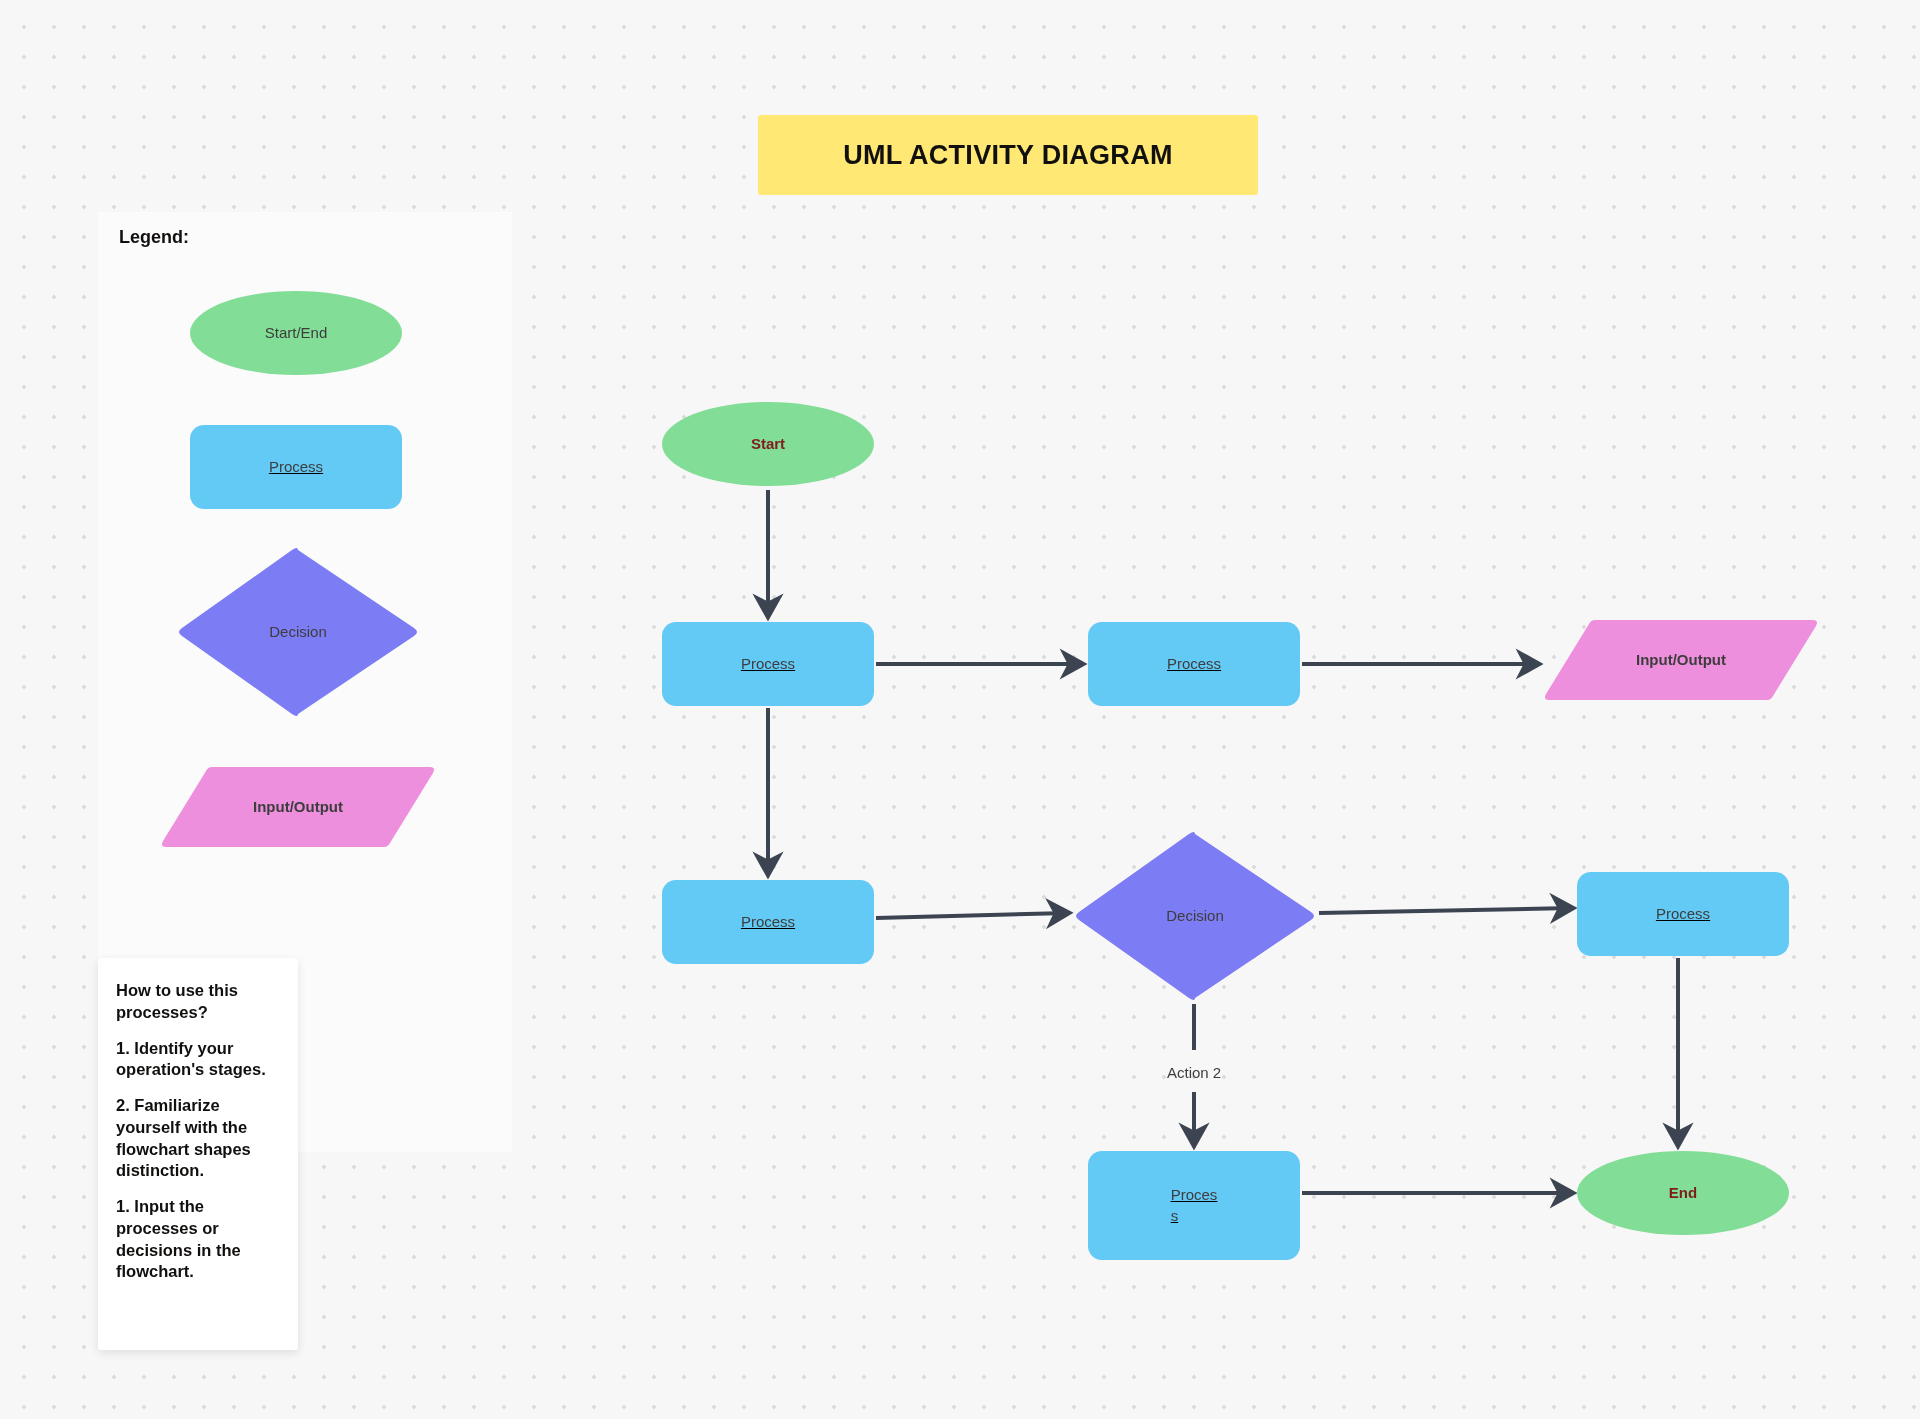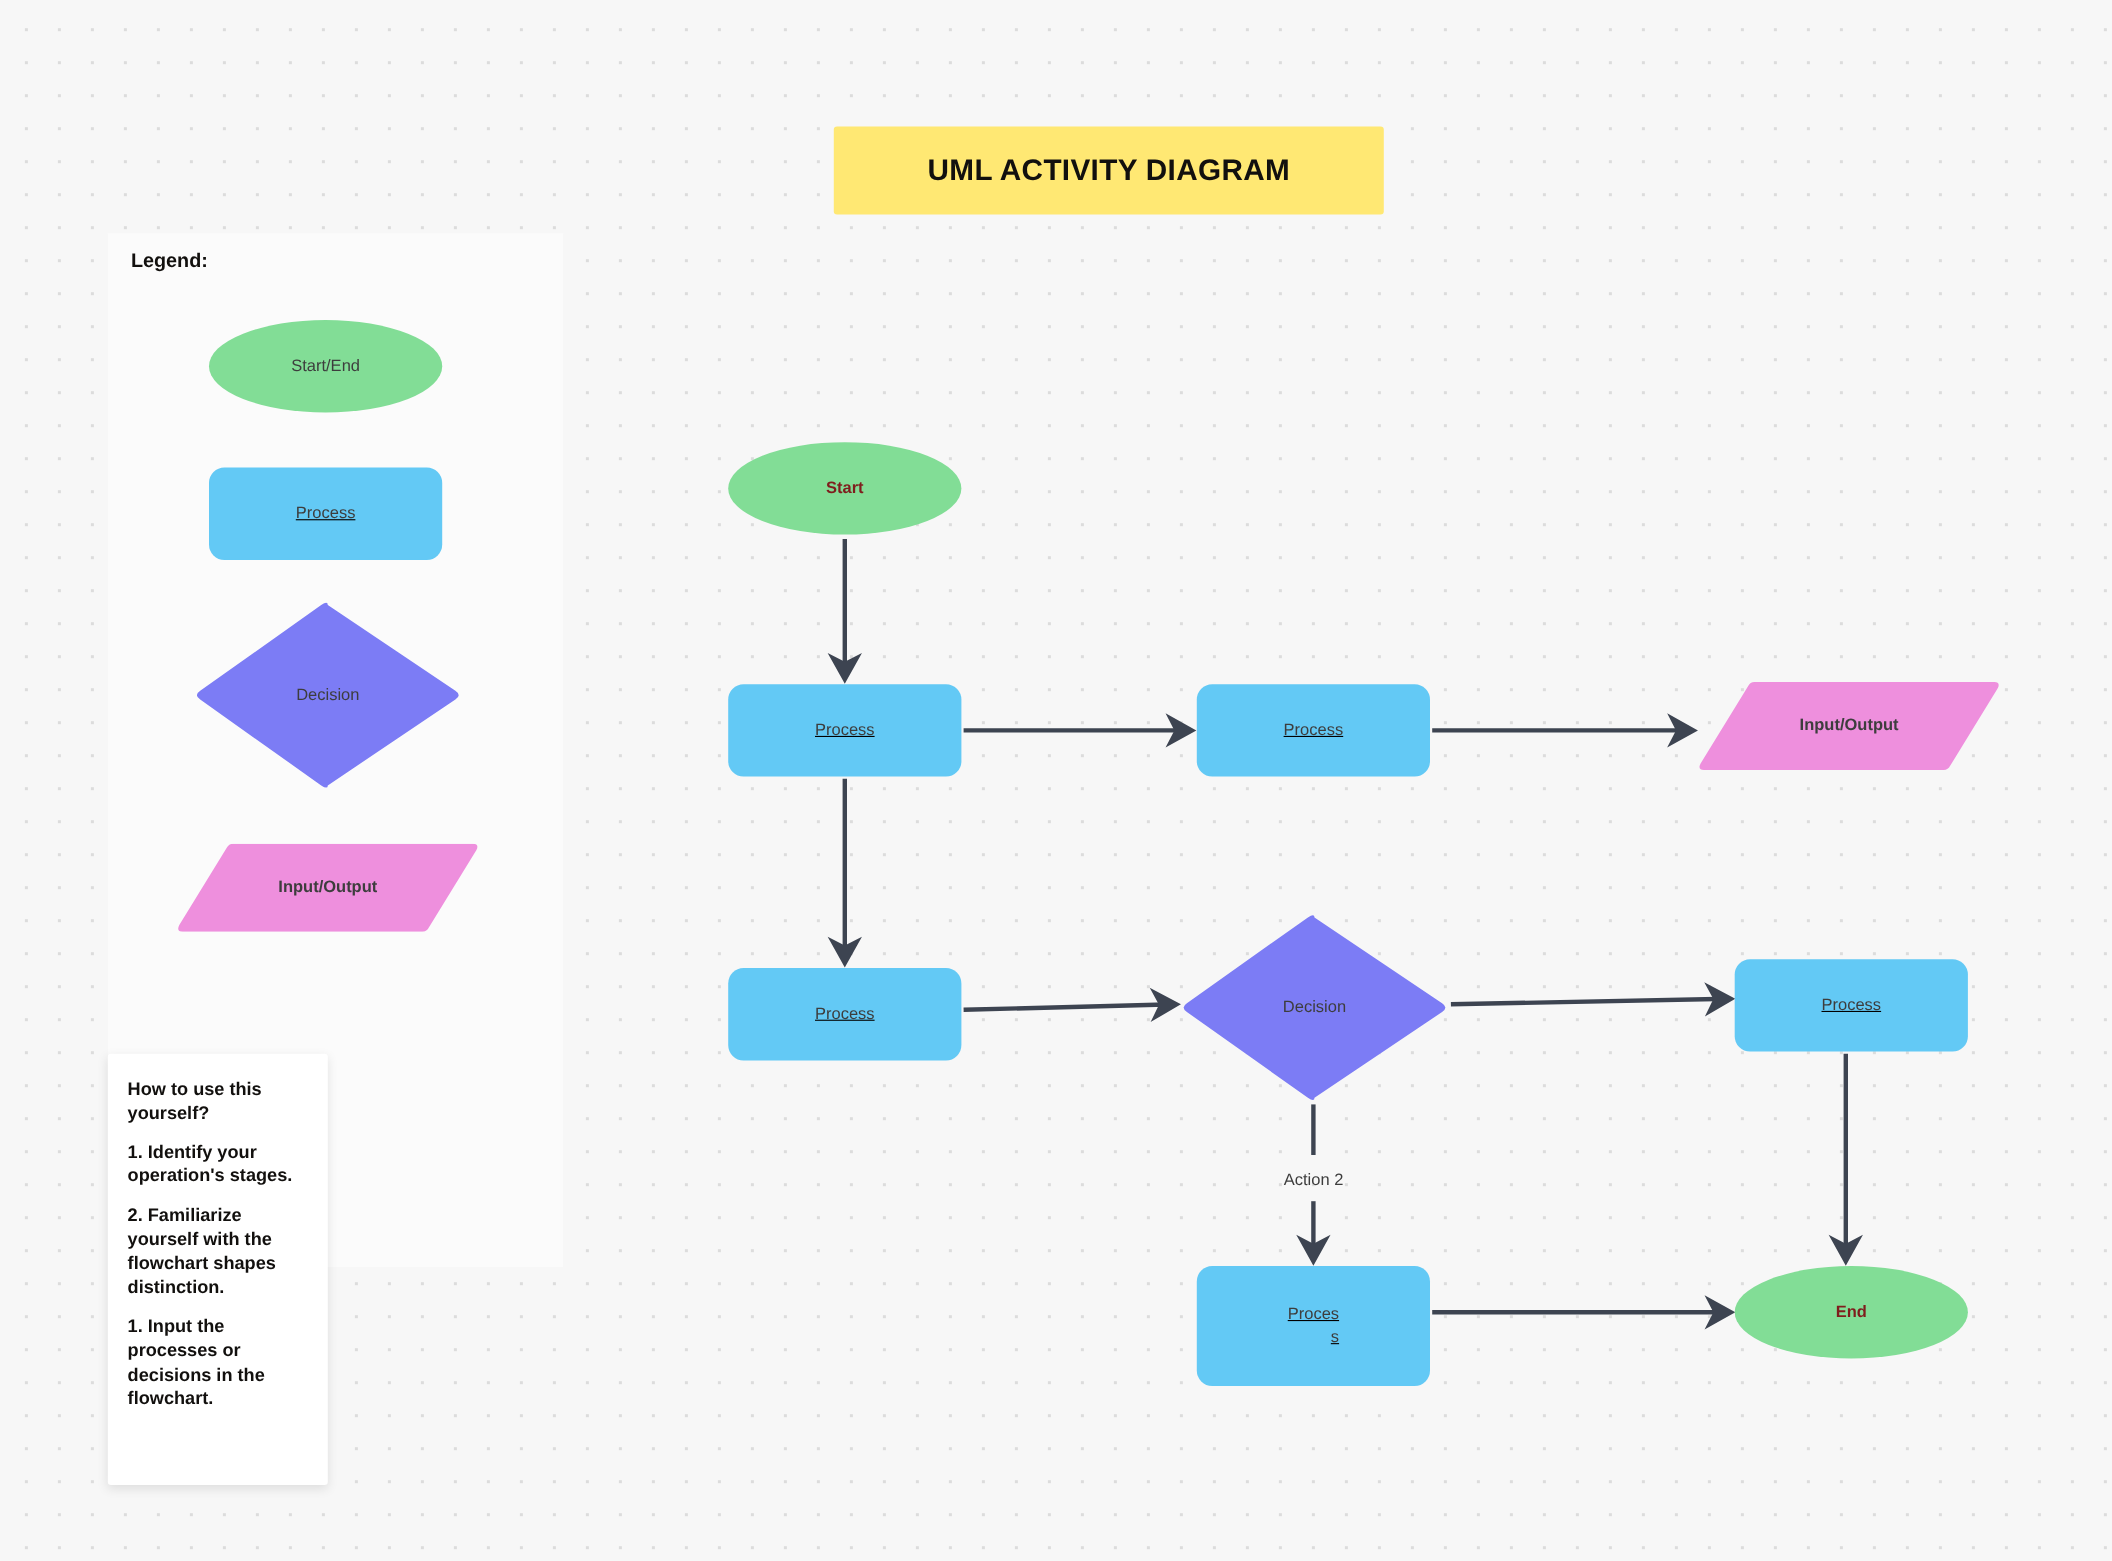--- a/index.html
+++ b/index.html
@@ -60,21 +60,21 @@
     left: 119px;
     top: 227px;
     font-size: 18px;
     font-weight: bold;
     color: #12100e;
   }
 
   .shape-label {
     font-size: 15px;
     color: #3d3d3d;
-    text-align: right;
+    text-align: left;
     line-height: 1.35;
     pointer-events: none;
     white-space: pre-line;
   }
 
   .ellipse {
     border-radius: 50%;
     display: flex;
     align-items: center;
     justify-content: center;
@@ -201,21 +201,21 @@
 </div>
 
 <div id="legend-io" class="para-wrap">
   <svg class="para-shape" viewBox="0 0 276 80" preserveAspectRatio="none">
     <path d="M46 4 Q48 0 52 0 L270 0 Q276 0 273 6 L230 76 Q228 80 224 80 L6 80 Q0 80 3 74 Z" fill="#ee8fdd"></path>
   </svg>
   <span class="shape-label">Input/Output</span>
 </div>
 
 <div id="note-card">
-  <div class="note-title">How to use this yourself?</div>
+  <div class="note-title">How to use this processes?</div>
   <div class="note-step">1. Identify your operation's stages.</div>
   <div class="note-step">2. Familiarize yourself with the flowchart shapes distinction.</div>
   <div class="note-step">1. Input the processes or decisions in the flowchart.</div>
 </div>
 
 <svg id="arrow-layer" width="1920" height="1419">
   <defs>
     <marker id="ah" markerWidth="9" markerHeight="9" refX="6.2" refY="4.5" orient="auto" markerUnits="strokeWidth">
       <path d="M0.6,0.6 L7.6,4.5 L0.6,8.4 L2.6,4.5 Z" fill="#3d4451"></path>
     </marker>

